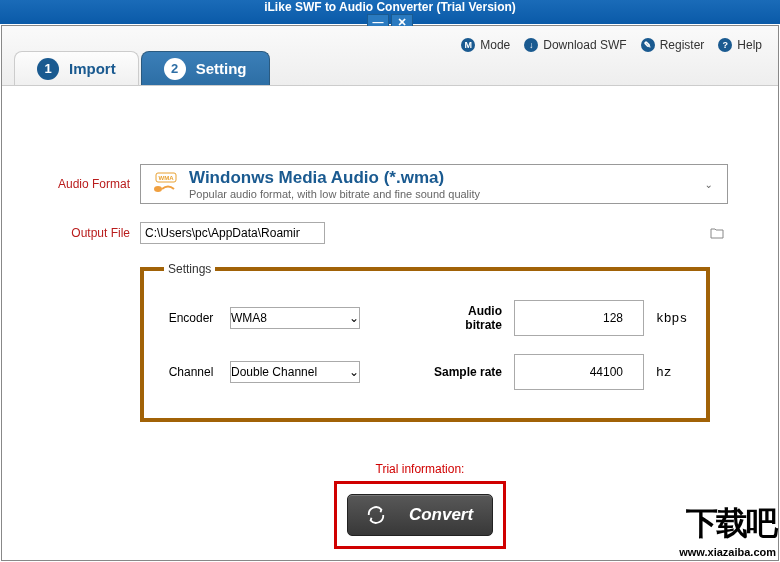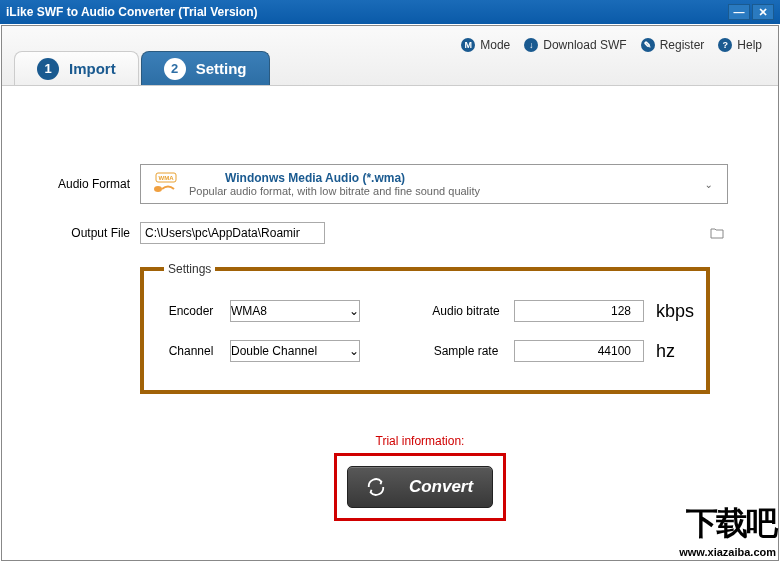--- a/index.html
+++ b/index.html
@@ -13,20 +13,21 @@
 }
 .titlebar {
   height: 24px;
   background: linear-gradient(to bottom, #1a6bb8 0%, #0a5aa8 100%);
   display: flex;
   align-items: center;
   padding: 0 6px;
   color: #fff;
   font-size: 12px;
   font-weight: bold;
+  flex-direction: column;
 }
 .titlebar .title { flex: 1; }
 .win-controls { display: flex; gap: 2px; }
 .win-btn {
   width: 22px; height: 16px;
   background: #2a7ac0;
   display: flex; align-items: center; justify-content: center;
   color: #fff; font-weight: bold; font-size: 11px;
   border: 1px solid #1a5a90;
 }
@@ -100,40 +101,40 @@
 .row {
   display: flex;
   align-items: center;
   margin-bottom: 18px;
 }
 .row-label {
   width: 88px;
   text-align: right;
   padding-right: 10px;
   font-size: 12px;
-  color: #000000;
+  color: #b91c1c;
 }
 .format-box {
   flex: 1;
   border: 1px solid #999;
   background: #fff;
   display: flex;
   align-items: center;
   padding: 4px 8px;
   height: 40px;
   position: relative;
 }
 .format-icon {
   width: 30px; height: 28px;
   display: flex; align-items: center; justify-content: center;
   margin-right: 10px;
 }
 .format-icon svg { width: 28px; height: 24px; }
 .format-text { flex: 1; }
-.format-title { color: #1a5a90; font-weight: bold; font-size: 12px; margin-left: 36px; }
+.format-title { color: #1a5a90; font-weight: bold; font-size: 17px; }
 .format-desc { color: #666; font-size: 11px; }
 .chev { color: #666; font-size: 10px; padding: 0 6px; }
 .output-input {
   flex: 1; height: 22px; border: 1px solid #aaa;
   padding: 0 24px 0 4px; font-size: 12px;
   position: relative;
 }
 .output-wrap { flex: 1; position: relative; }
 .folder-btn {
   position: absolute; right: 3px; top: 3px;
@@ -148,31 +149,31 @@
   padding: 24px 20px 28px 20px;
 }
 fieldset.settings legend {
   font-size: 12px; color: #333; padding: 0 4px;
 }
 .set-row {
   display: flex; align-items: center; gap: 12px; margin-bottom: 18px;
 }
 .set-row:last-child { margin-bottom: 0; }
 .set-label { width: 54px; text-align: center; font-size: 12px; }
-.set-label2 { width: 72px; text-align: center; font-size: 12px; }
+.set-label2 { width: 72px; text-align: right; font-size: 12px; font-weight: bold; }
 .select-box {
   width: 130px; height: 22px; border: 1px solid #aaa;
   display: flex; align-items: center; justify-content: space-between;
   padding: 0 0; font-size: 12px; background: #fff;
 }
 .num-input {
-  width: 130px; height: 22px; border: 1px solid #aaa;
-  text-align: right; padding: 0 12px; font-size: 12px;
-}
-.unit { font-size: 18px; width: 30px; }
+  width: 130px; height: 36px; border: 1px solid #aaa;
+  text-align: right; padding: 0 20px; font-size: 12px;
+}
+.unit { font-size: 13px; width: 30px; font-family: Liberation Mono, monospace; }
 .spacer { width: 46px; }
 .bottom-area {
   margin-top: 36px;
   margin-left: 88px;
   width: 560px;
   display: flex;
   align-items: center;
   flex-direction: column;
 }
 .trial-text { color: #d00000; font-size: 12px; line-height: 1.9; flex: 1; }

